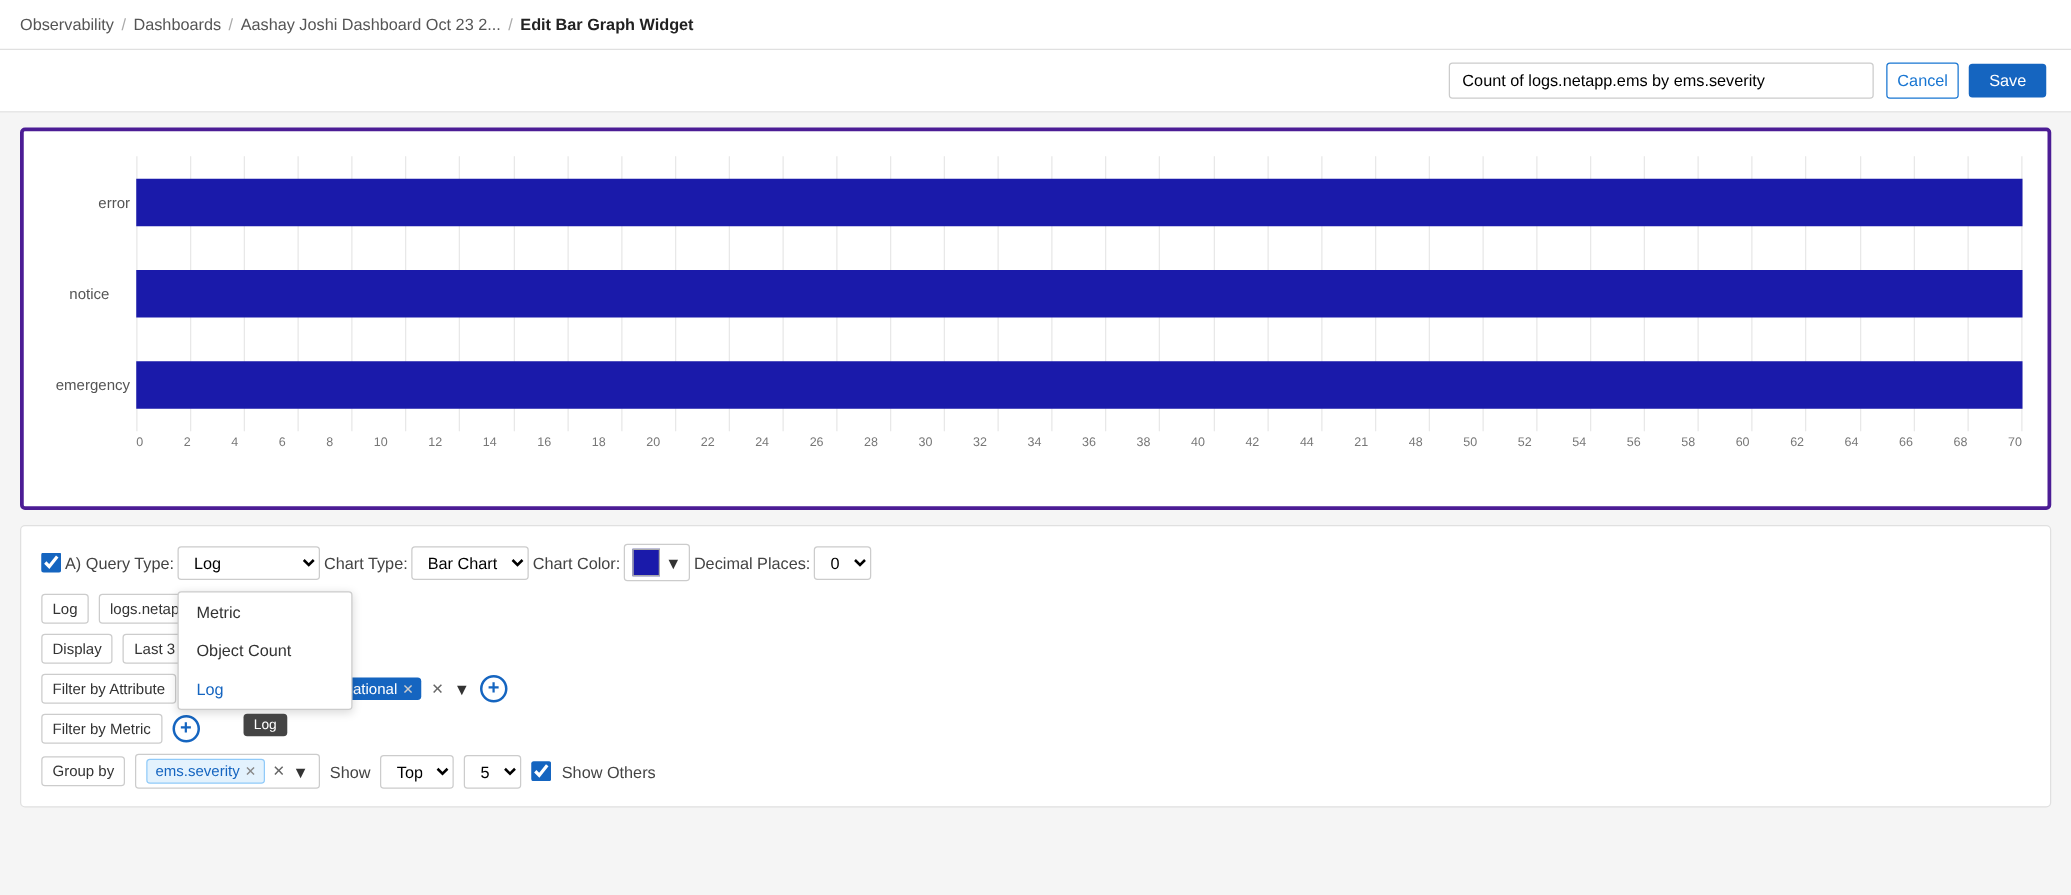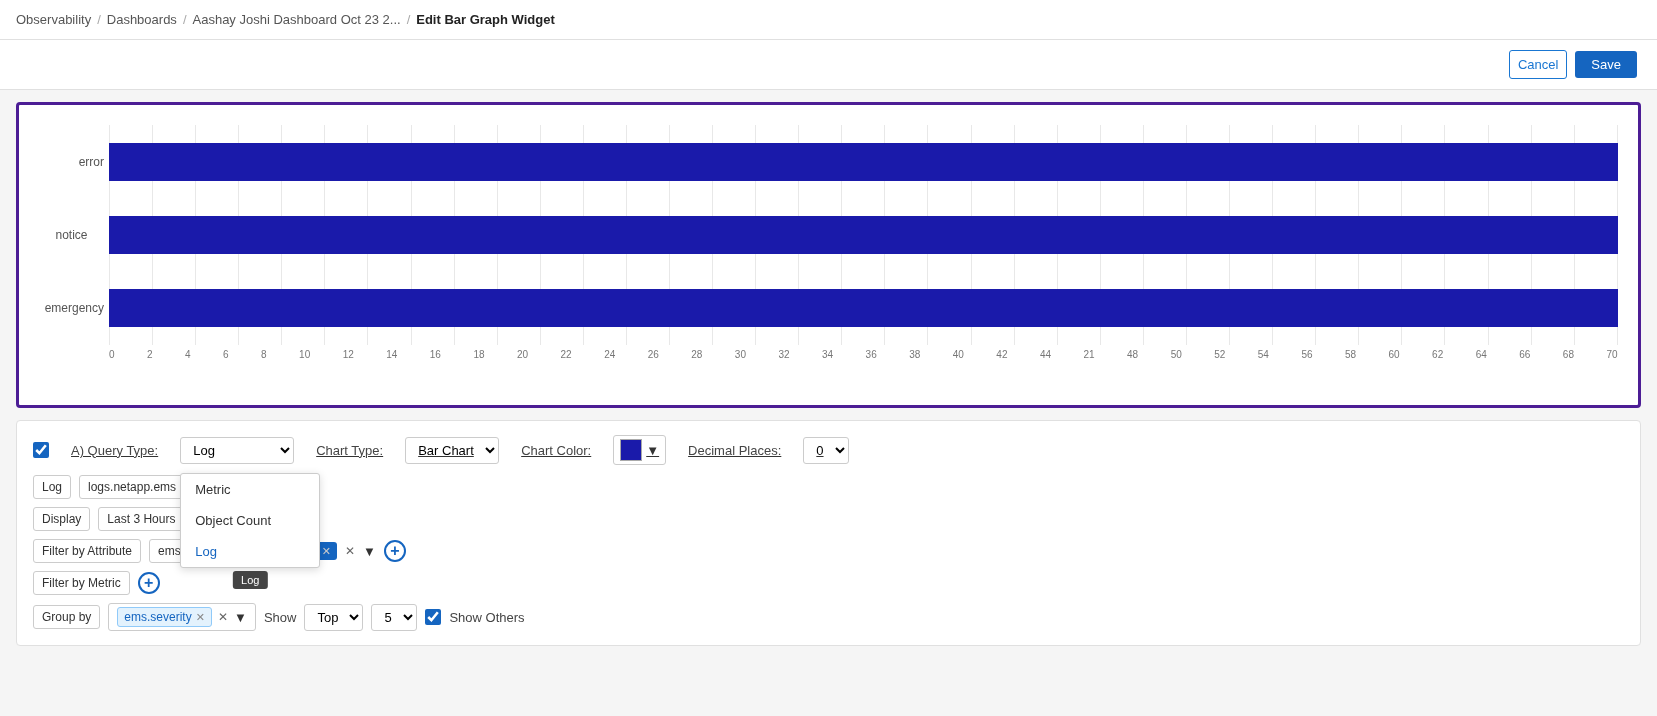--- a/index.html
+++ b/index.html
@@ -13,21 +13,21 @@
     .header-bar { display: flex; justify-content: flex-end; align-items: center; padding: 10px 20px; background: #fff; border-bottom: 1px solid #e0e0e0; }
     .header-bar input { width: 340px; padding: 6px 10px; border: 1px solid #ccc; border-radius: 3px; font-size: 13px; }
     .header-bar .btn-cancel { margin-left: 10px; padding: 6px 8px; border: 1px solid #1976d2; background: #fff; color: #1976d2; border-radius: 3px; cursor: pointer; font-size: 13px; }
     .header-bar .btn-save { margin-left: 8px; padding: 6px 16px; border: none; background: #1565c0; color: #fff; border-radius: 3px; cursor: pointer; font-size: 13px; }
 
     .chart-area { background: #fff; margin: 12px 16px; padding: 20px; border: 3px solid #4c1d95; border-radius: 4px; }
 
     .chart-container { position: relative; width: 100%; height: 260px; }
 
     .config-area { background: #fff; margin: 0 16px 12px; padding: 14px 16px; border: 1px solid #e0e0e0; border-radius: 4px; }
-    .config-row1 { display: flex; align-items: center; gap: 22px; flex-wrap: wrap; margin-bottom: 10px; text-decoration: underline; }
+    .config-row1 { display: flex; align-items: center; gap: 3px; flex-wrap: wrap; margin-bottom: 10px; }
     .config-row2 { display: flex; align-items: center; gap: 8px; flex-wrap: wrap; margin-bottom: 8px; }
     .config-row3 { display: flex; align-items: center; gap: 8px; flex-wrap: wrap; margin-bottom: 8px; }
     .config-row4 { display: flex; align-items: center; gap: 8px; flex-wrap: wrap; margin-bottom: 8px; }
     .config-row5 { display: flex; align-items: center; gap: 8px; flex-wrap: wrap; }
 
     .label-text { font-size: 13px; color: #444; white-space: nowrap; }
     .checkbox-styled { width: 16px; height: 16px; accent-color: #1565c0; cursor: pointer; }
 
     select { padding: 4px 8px; border: 1px solid #ccc; border-radius: 3px; font-size: 13px; background: #fff; cursor: pointer; }
 
@@ -60,20 +60,21 @@
   <a href="#">Observability</a>
   <span class="sep">/</span>
   <a href="#">Dashboards</a>
   <span class="sep">/</span>
   <a href="#">Aashay Joshi Dashboard Oct 23 2...</a>
   <span class="sep">/</span>
   <span class="current">Edit Bar Graph Widget</span>
 </div>
 
 <div class="header-bar">
+  <input type="text" value="Count of logs.netapp.ems by ems.severity" style="">
   <button class="btn-cancel">Cancel</button>
   <button class="btn-save">Save</button>
 </div>
 
 <div class="chart-area">
   <div class="chart-container">
     <div style="position:relative;">
 
       <div style="position:relative; padding-left:70px; height:220px;">
 

